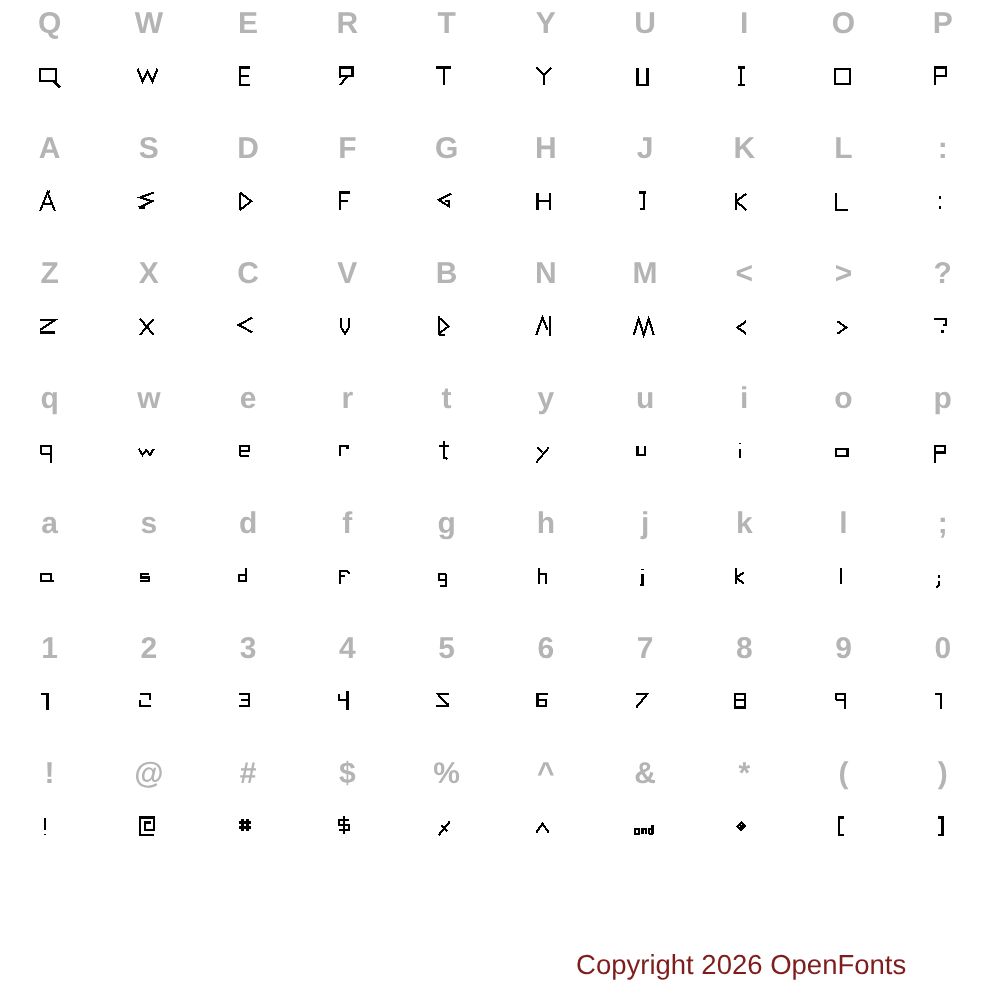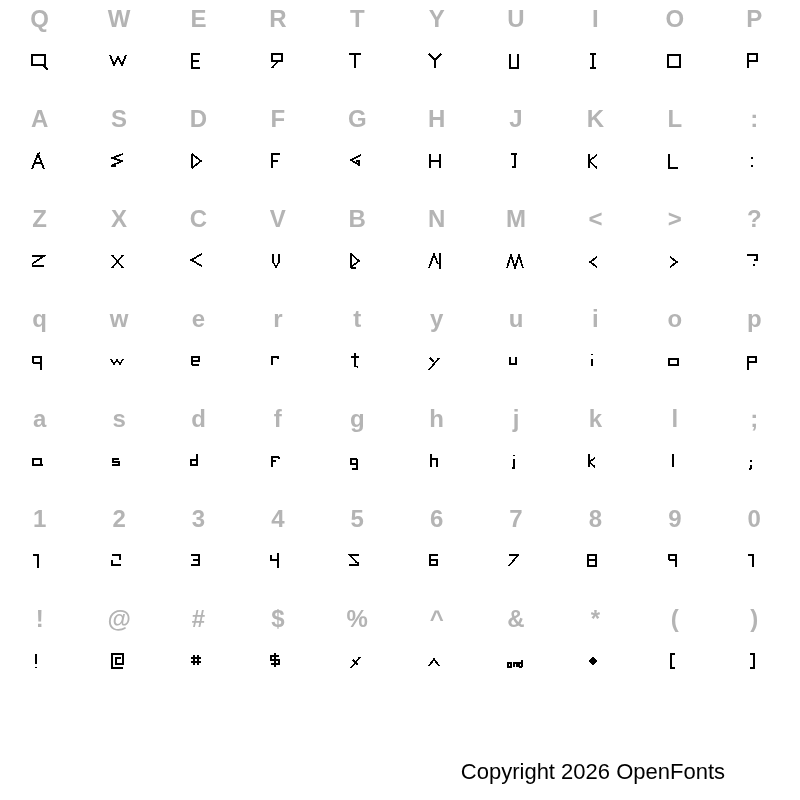--- a/index.html
+++ b/index.html
@@ -365,14 +365,14 @@
           </svg>
           <svg viewBox="0 0 24 24">
             <path d="M12 5 H8 V19 H12" fill="none" stroke="#000000" stroke-width="1.7" shape-rendering="crispEdges"></path>
           </svg>
           <svg viewBox="0 0 24 24">
             <path d="M8 5 H12 V19 H8" fill="none" stroke="#000000" stroke-width="1.7" shape-rendering="crispEdges"></path>
           </svg>
         </div>
       </div>
     </div>
-  <div class="copyright" style="color: #000000;">Copyright 2026 OpenFonts</div>
+  <div class="copyright" style="color: #7f1d1d;">Copyright 2026 OpenFonts</div>
 </div>
 
 </body></html>

